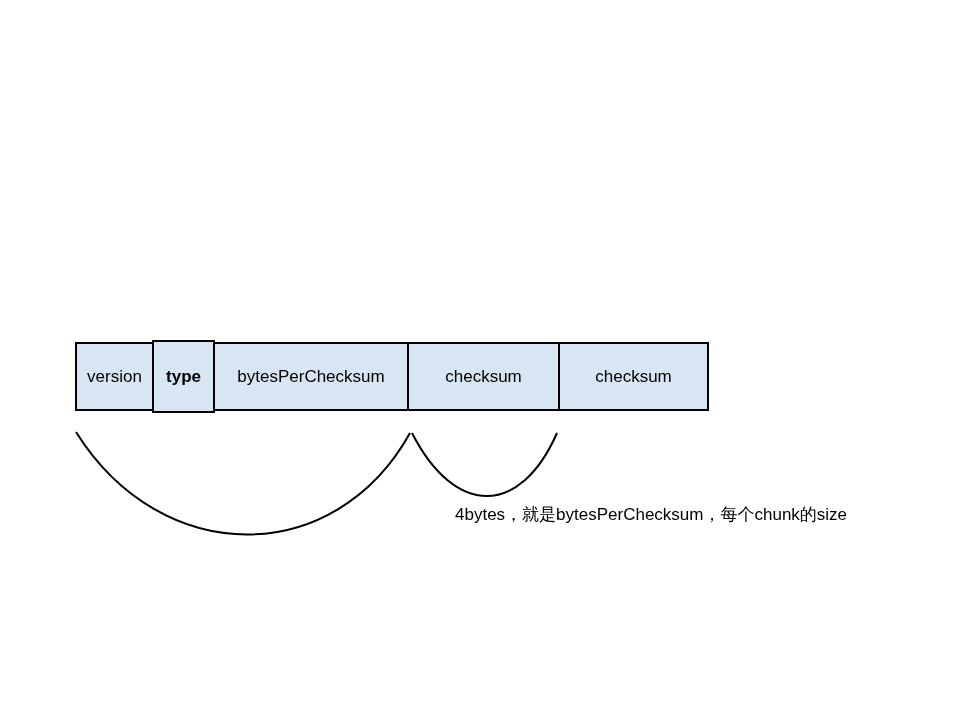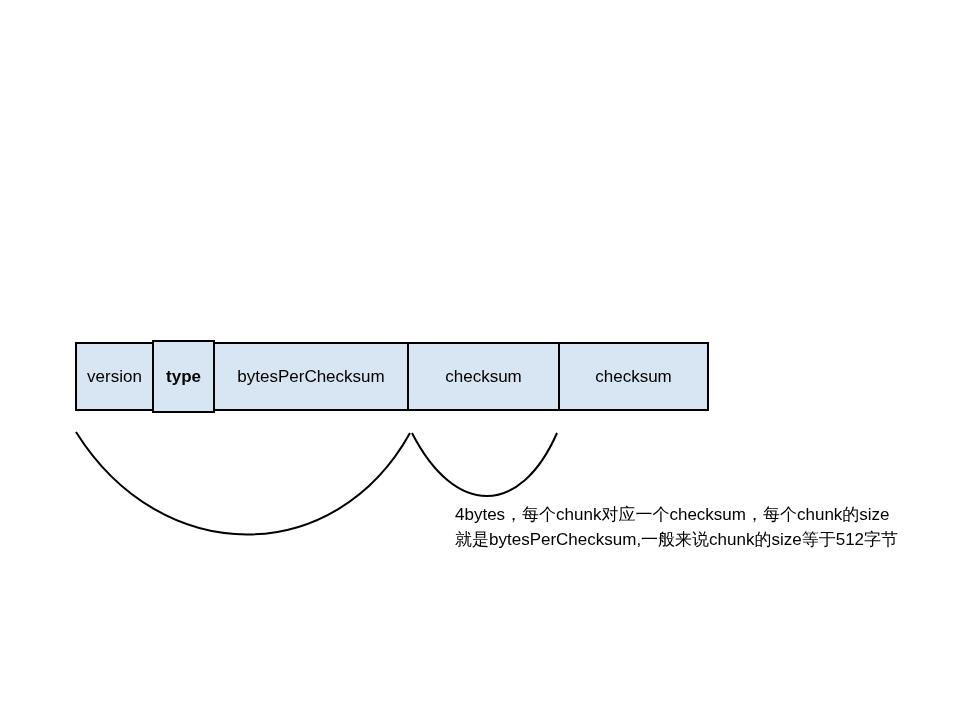--- a/index.html
+++ b/index.html
@@ -93,17 +93,16 @@
     </div>
   </div>
 
   <svg id="brace-svg" viewBox="0 0 960 720" xmlns="http://www.w3.org/2000/svg">
     <path d="M 76 432 C 162 569, 335 568, 410 433"></path>
     <path d="M 412 433 C 455 517, 520 517, 557 433"></path>
   </svg>
 
 
   <div id="annotation">
-    <div>4bytes，每个chunk对应一个checksum，每个chunk的size</div>
-    <div>就是bytesPerChecksum,一般来说chunk的size等于512字节</div>
+    <div>4bytes，就是bytesPerChecksum，每个chunk的size</div>
   </div>
 
 </div>
 
 </body></html>

